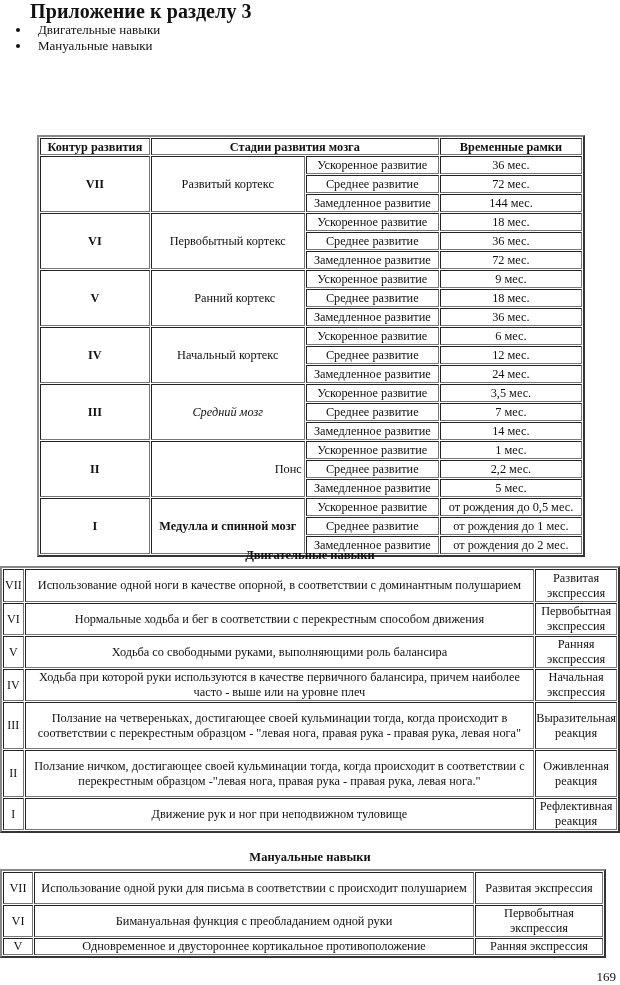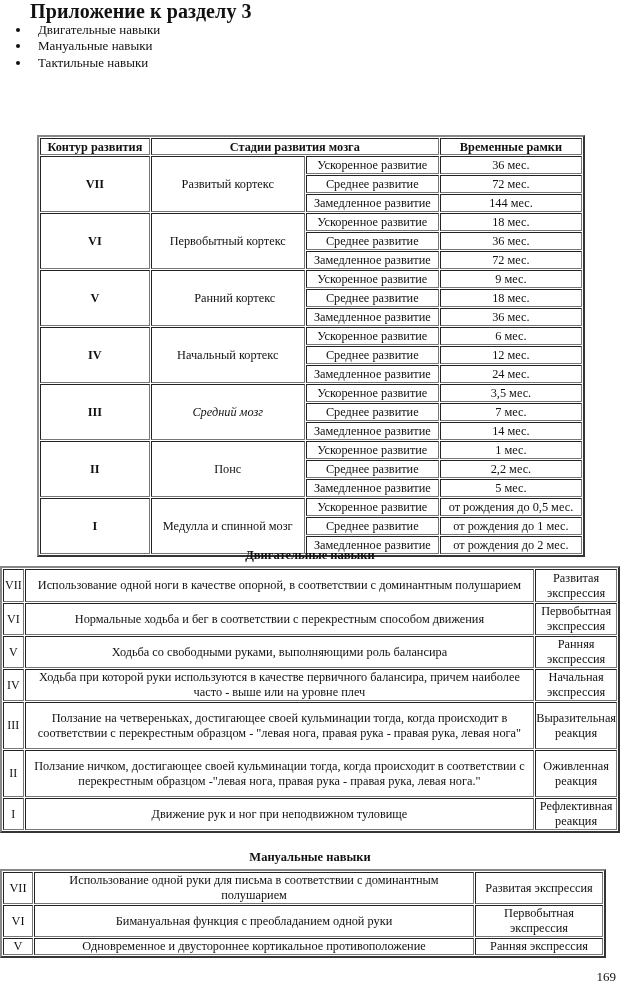--- a/index.html
+++ b/index.html
@@ -35,21 +35,20 @@
   .page-num { position:absolute; right:4px; top:969px; font-size:13px; }
 </style>
 </head>
 <body>
 
 <h1 class="title">Приложение к разделу 3</h1>
 
 <ul class="bullets">
   <li><span class="dot"></span><span>Двигательные навыки</span></li>
   <li><span class="dot"></span><span>Мануальные навыки</span></li>
-  <li><span class="dot"></span><span>Тактильные навыки</span></li>
 </ul>
 
 <table class="t" id="t1">
   <thead>
     <tr>
       <th style="width:108px">Контур развития</th>
       <th colspan="2">Стадии развития мозга</th>
       <th style="width:142px">Временные рамки</th>
     </tr>
   </thead>
@@ -119,35 +118,35 @@
       <tr>
         <td class="sub" style="width: 132px;">Среднее развитие</td>
         <td class="val">7 мес.</td>
       </tr>
       <tr>
         <td class="sub" style="width: 132px;">Замедленное развитие</td>
         <td class="val">14 мес.</td>
       </tr>
       <tr>
         <td rowspan="3" class="lvl">II</td>
-        <td rowspan="3" class="stage" style="width: 140px;">Понс</td>
+        <td rowspan="3" class="stage" style="width: 140px; text-align: right;">Понс</td>
         <td class="sub" style="width: 132px;">Ускоренное развитие</td>
         <td class="val">1 мес.</td>
       </tr>
       <tr>
         <td class="sub" style="width: 132px;">Среднее развитие</td>
         <td class="val">2,2 мес.</td>
       </tr>
       <tr>
         <td class="sub" style="width: 132px;">Замедленное развитие</td>
         <td class="val">5 мес.</td>
       </tr>
       <tr>
         <td rowspan="3" class="lvl">I</td>
-        <td rowspan="3" class="stage" style="width: 140px;">Медулла и спинной мозг</td>
+        <td rowspan="3" class="stage" style="width: 140px; font-weight: bold;">Медулла и спинной мозг</td>
         <td class="sub" style="width: 132px;">Ускоренное развитие</td>
         <td class="val">от рождения до 0,5 мес.</td>
       </tr>
       <tr>
         <td class="sub" style="width: 132px;">Среднее развитие</td>
         <td class="val">от рождения до 1 мес.</td>
       </tr>
       <tr>
         <td class="sub" style="width: 132px;">Замедленное развитие</td>
         <td class="val">от рождения до 2 мес.</td>
@@ -196,21 +195,21 @@
       </tr>
     </tbody>
 </table>
 
 <div class="sec-heading" style="top:850px">Мануальные навыки</div>
 
 <table class="t" id="t3">
   <tbody id="t3-body">
       <tr style="height: 32px;">
         <td class="num">VII</td>
-        <td class="desc">Использование одной руки для письма в соответствии с доминантным полушарием</td>
+        <td class="desc">Использование одной руки для письма в соответствии с происходит полушарием</td>
         <td class="res">Развитая экспрессия</td>
       </tr>
       <tr style="height: 31px;">
         <td class="num">VI</td>
         <td class="desc">Бимануальная функция с преобладанием одной руки</td>
         <td class="res">Первобытная экспрессия</td>
       </tr>
       <tr style="height: 15px;">
         <td class="num">V</td>
         <td class="desc">Одновременное и двустороннее кортикальное противоположение</td>

